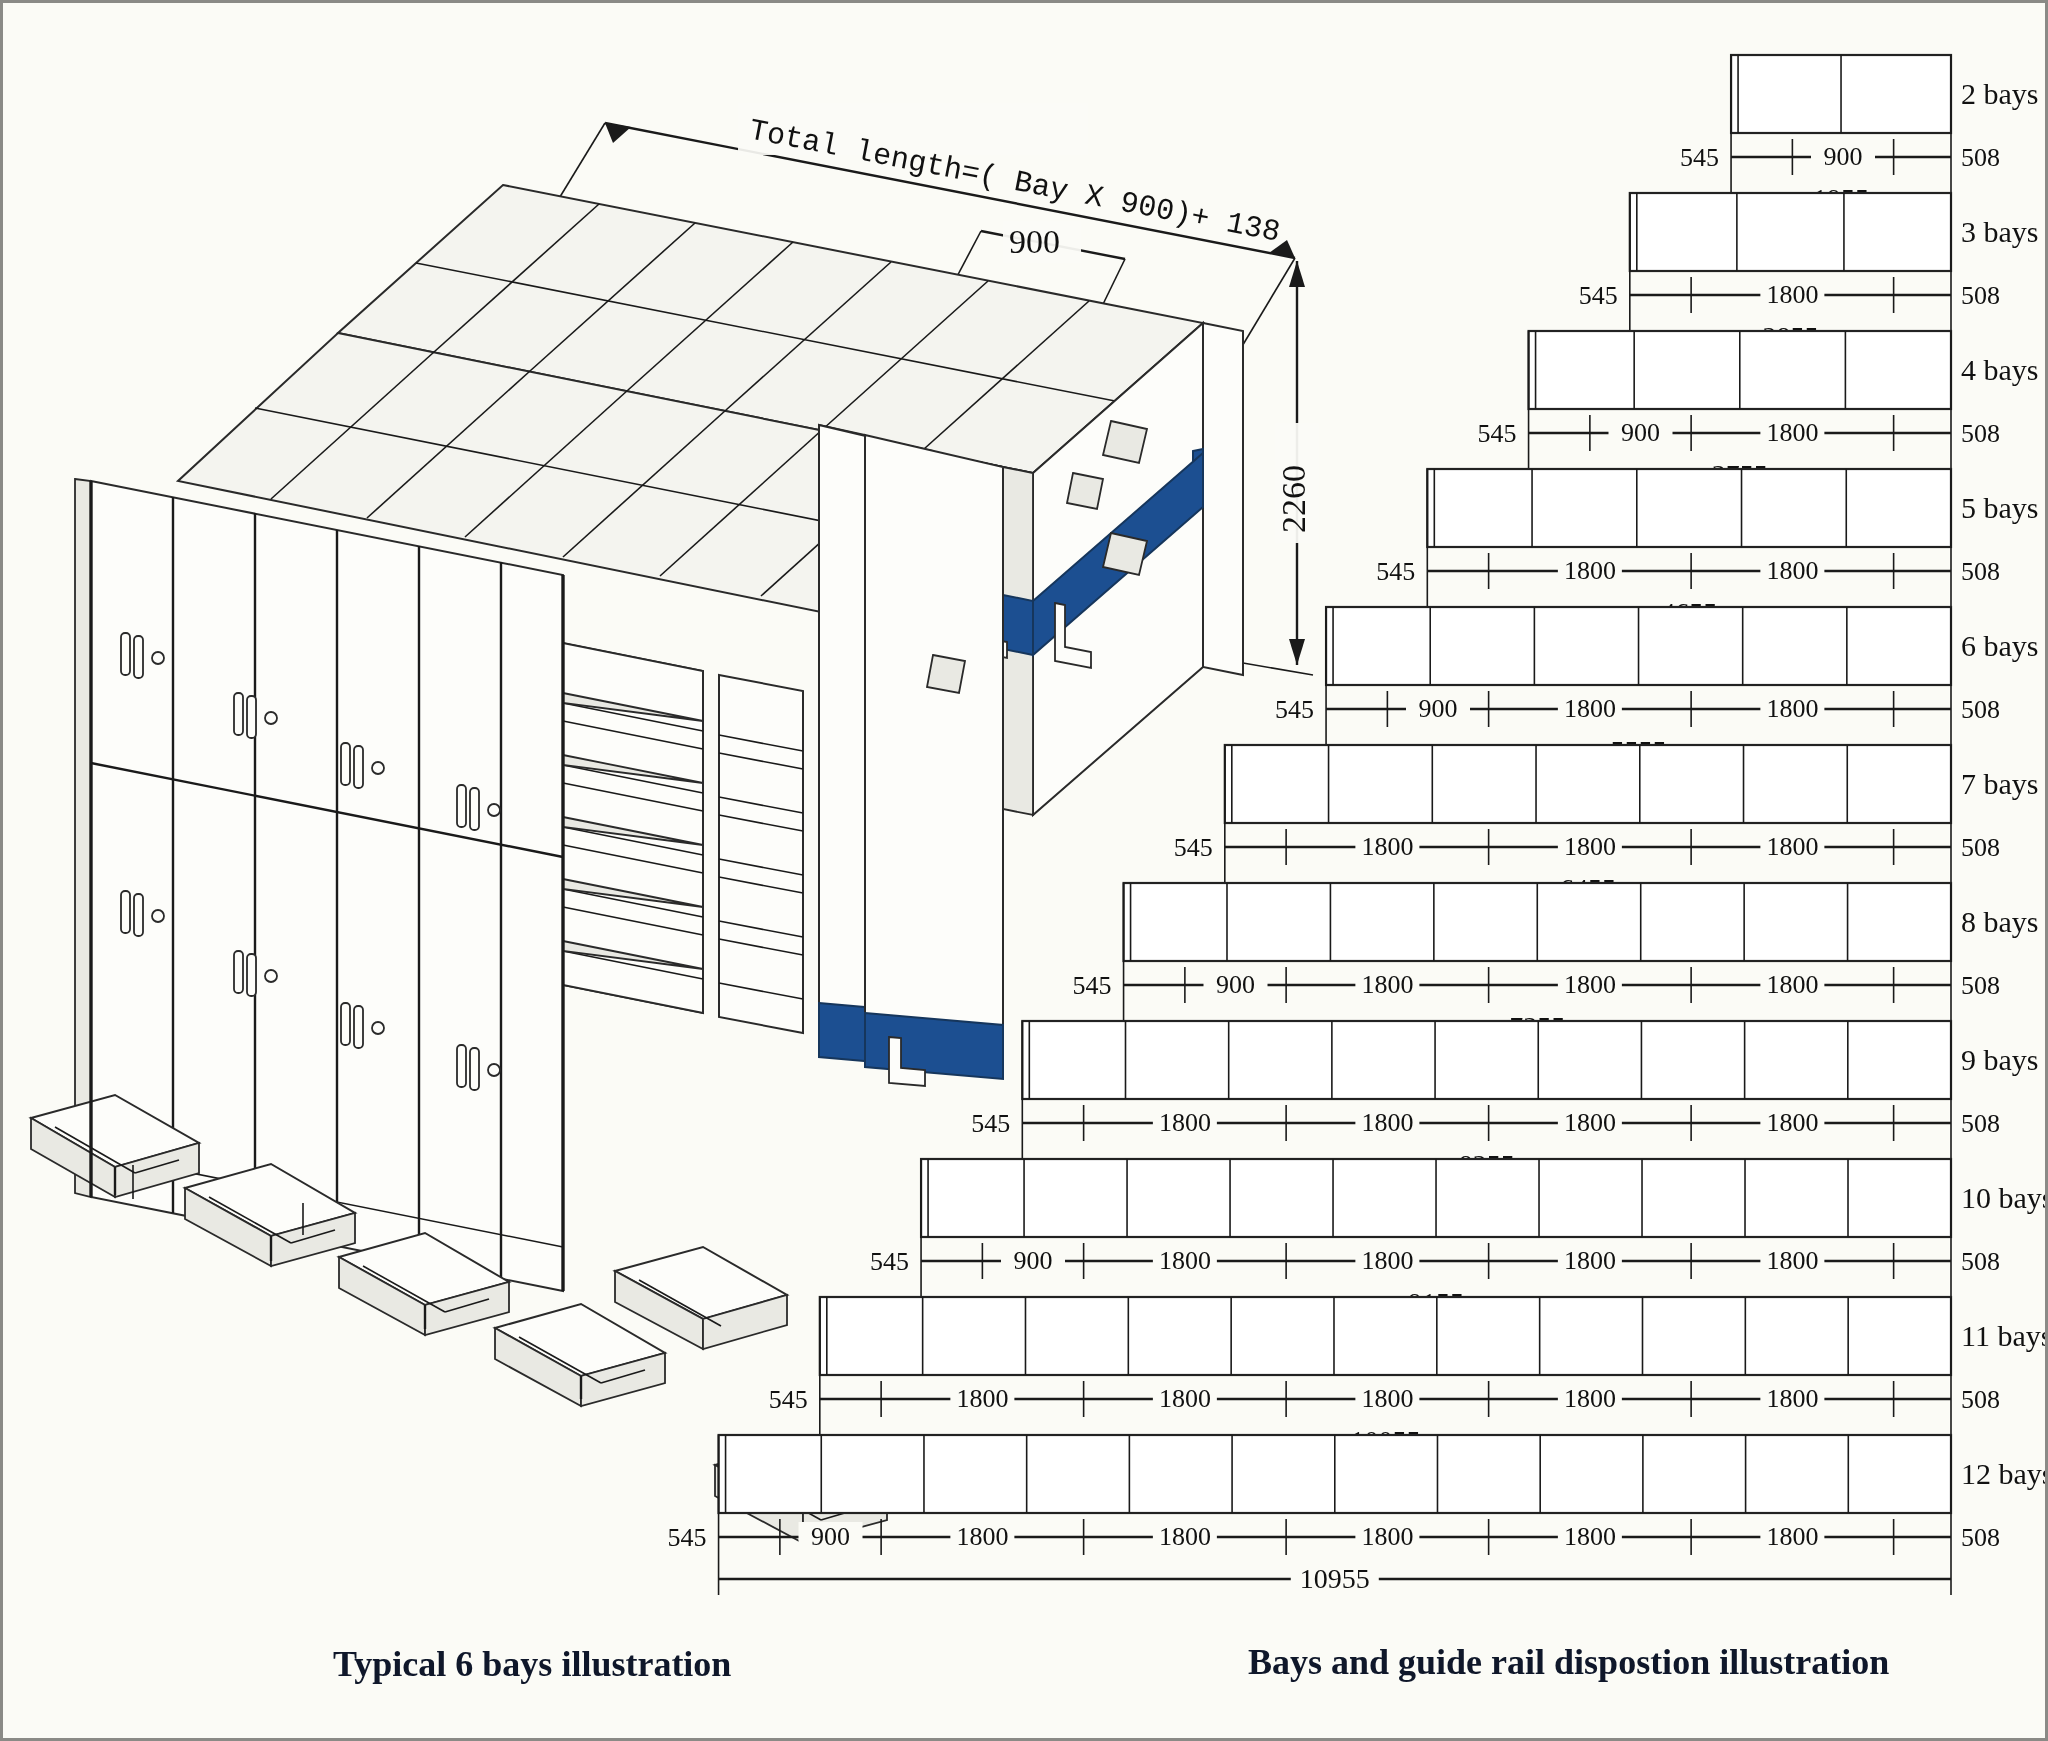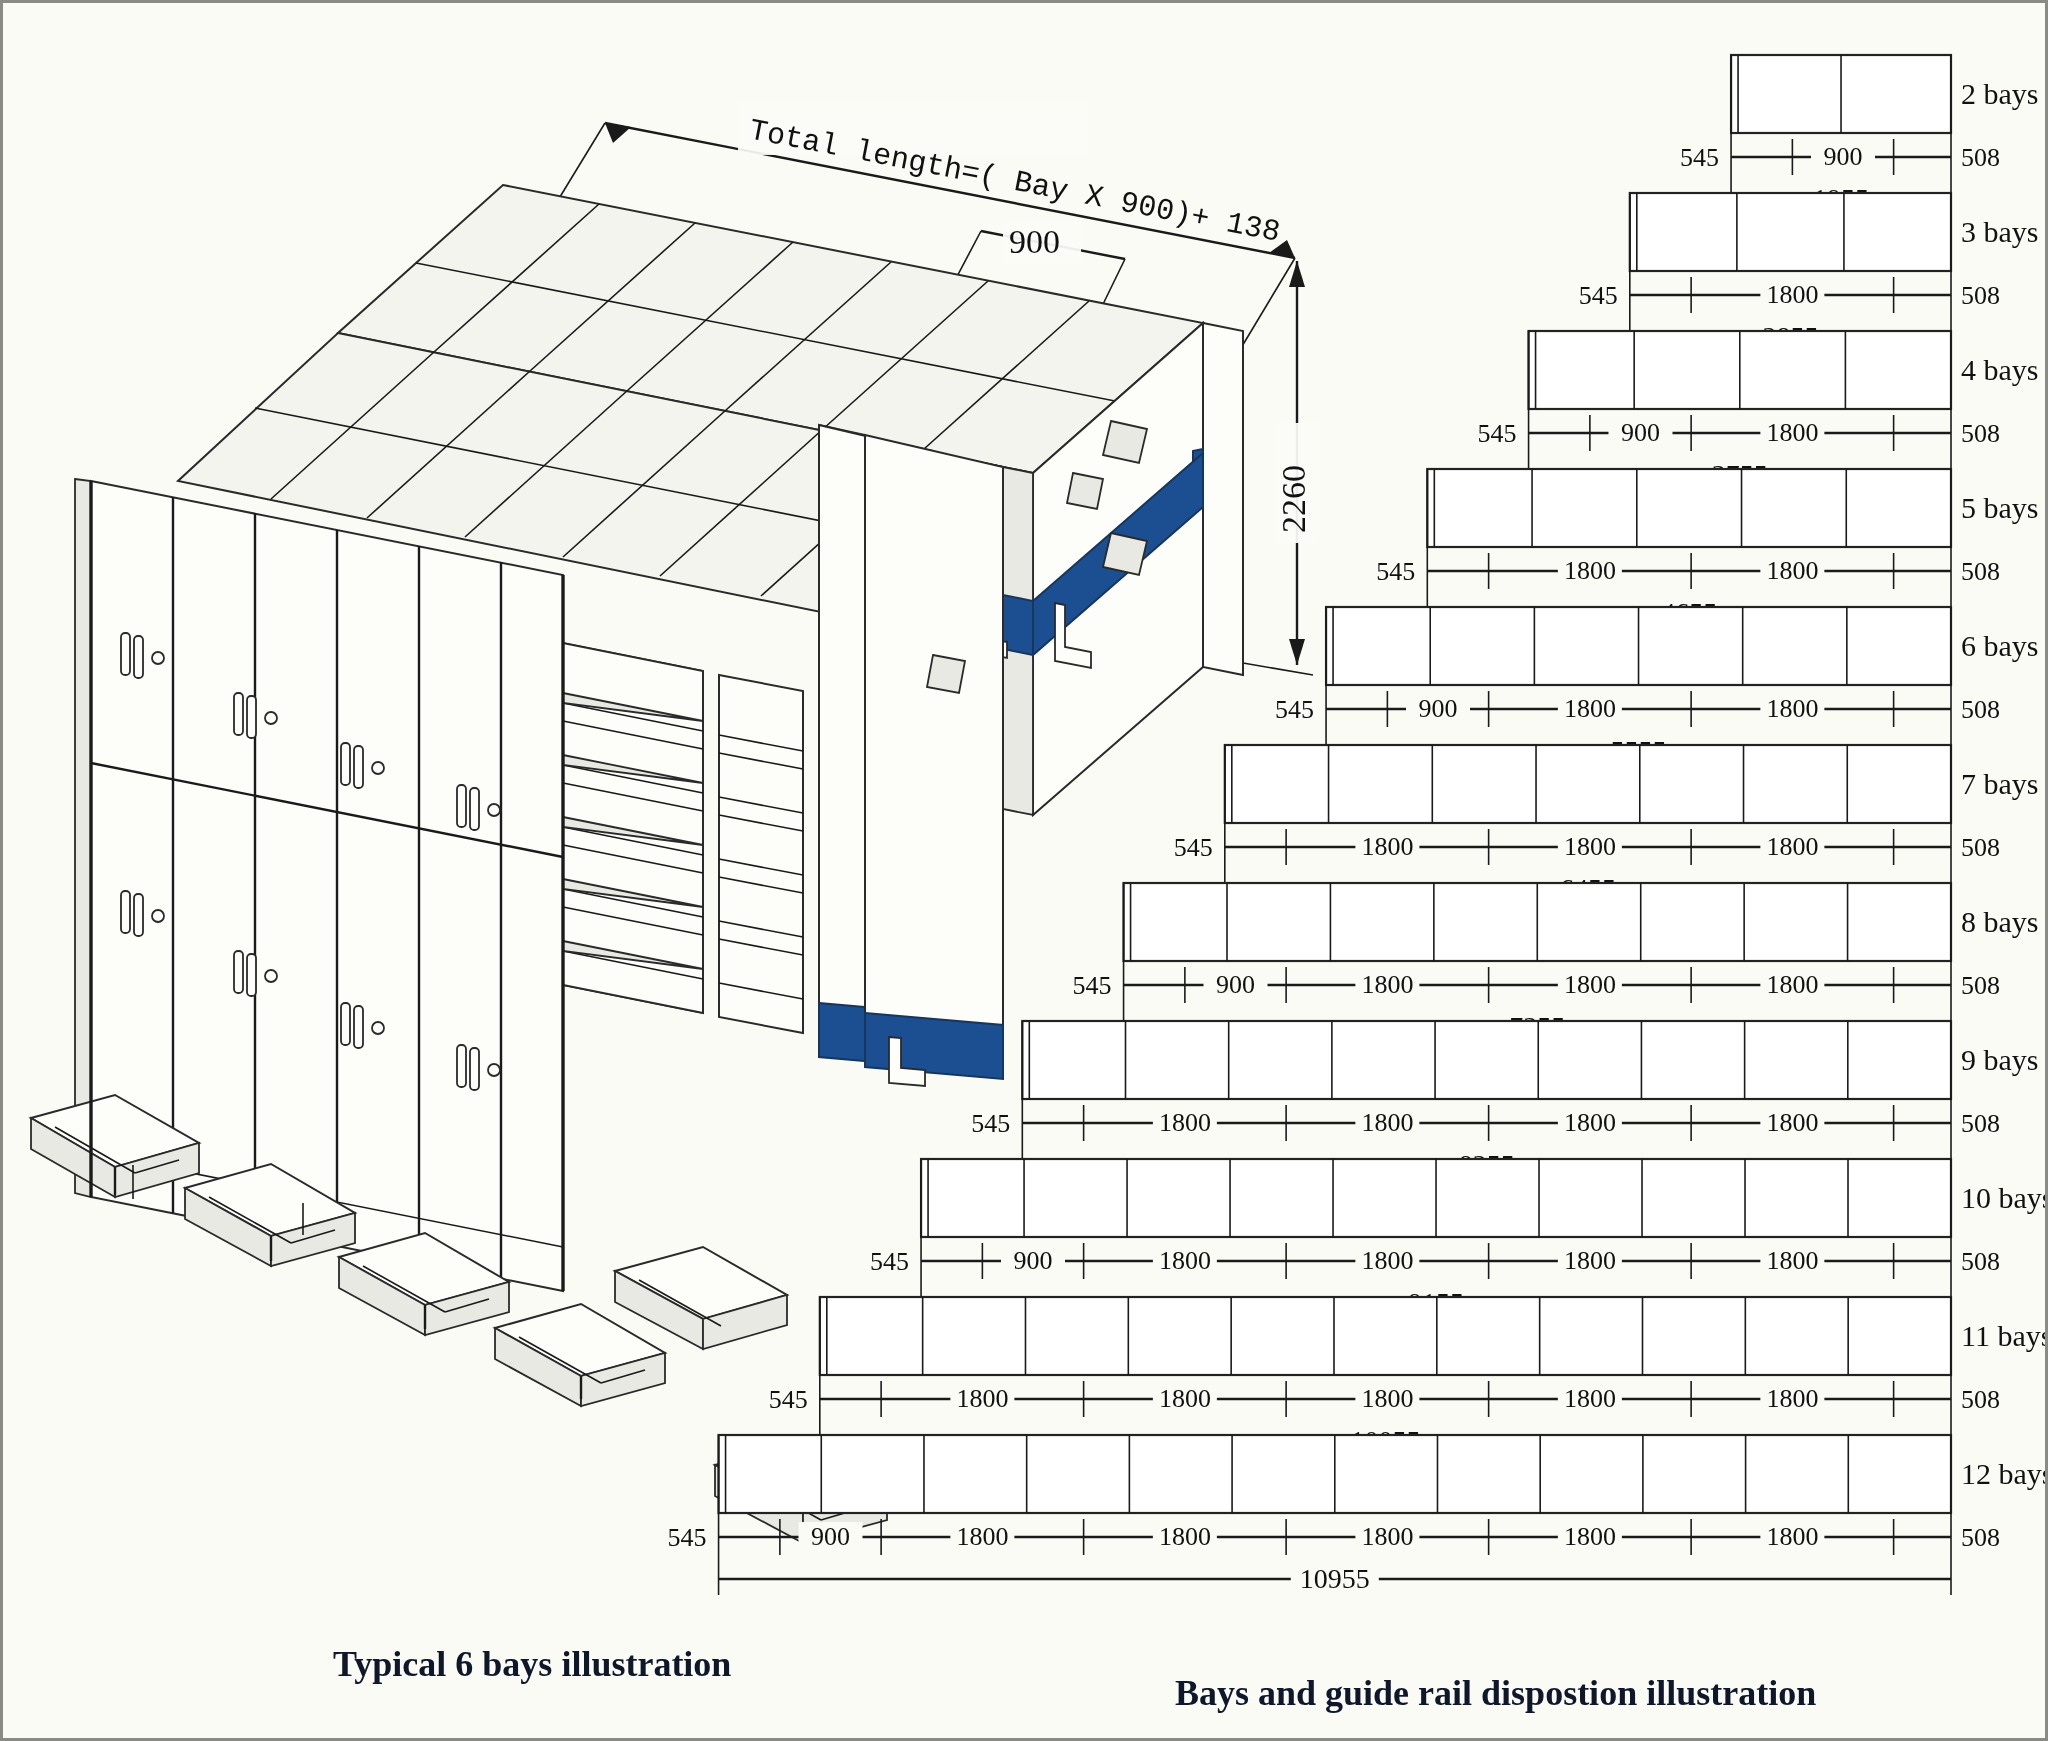--- a/index.html
+++ b/index.html
@@ -27,21 +27,21 @@
   }
   .cap {
     position: absolute;
     font-family: "Liberation Serif", serif;
     font-weight: bold;
     font-size: 36px;
     color: #0f172a;
     white-space: nowrap;
   }
   #cap-left  { left: 330px; top: 1640px; }
-  #cap-right { left: 1172px; top: 1638px; margin-top: 31px; }
+  #cap-right { left: 1245px; top: 1638px; }
 
   text {
     font-family: "Liberation Serif", serif;
     fill: #111;
   }
   .dimtxt   { font-size: 26px; }
   .baytxt   { font-size: 30px; }
   .tottxt   { font-size: 28px; }
   .mono-ann { font-family: "Liberation Mono", monospace; font-size: 30px; }
   .bignum   { font-size: 34px; }

